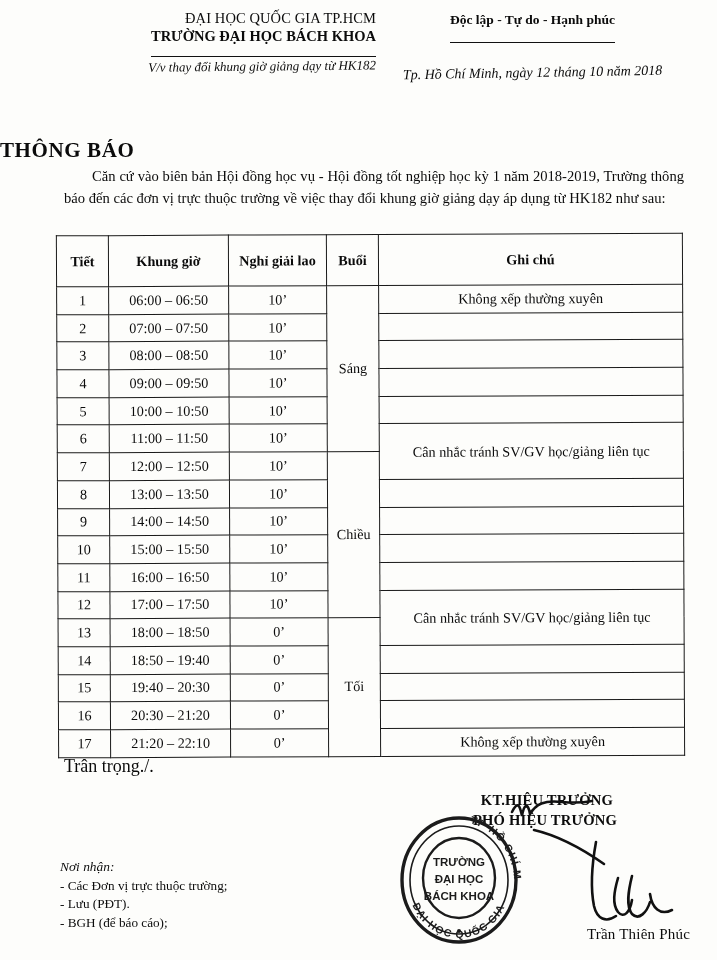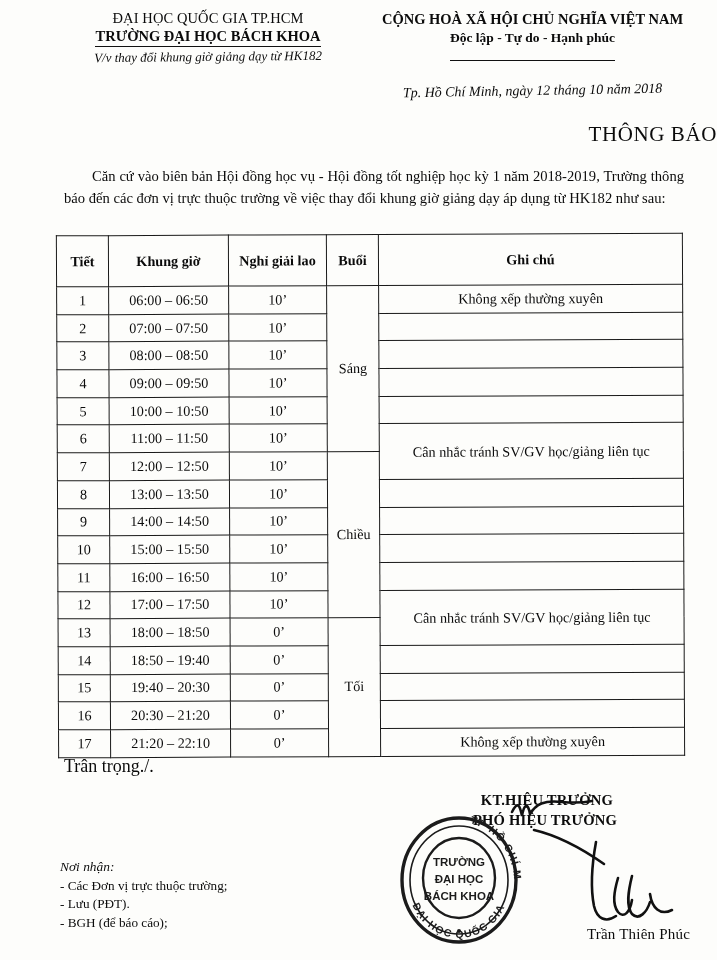--- a/index.html
+++ b/index.html
@@ -20,24 +20,24 @@
   
   .hdr {
     position: absolute;
     top: 10px;
     left: 0;
     width: 717px;
     height: 100px;
   }
   .hdr-left {
     position: absolute;
-    left: 58px;
+    left: 76px;
     top: 0;
     width: 300px;
-    text-align: center;
+    text-align: right;
   }
   .hdr-right {
     position: absolute;
     left: 360px;
     top: 0;
     width: 345px;
     text-align: center;
   }
   .org1 {
     font-size: 14.5px;
@@ -45,21 +45,21 @@
     line-height: 17px;
     white-space: nowrap;
   }
   .org2 {
     font-size: 14.5px;
     font-weight: 700;
     line-height: 17px;
     white-space: nowrap;
     display: inline-block;
     border-bottom: 1.4px solid #111;
-    padding-bottom: 1px;
+    padding-bottom: 11px;
   }
   .nation {
     font-size: 14.5px;
     font-weight: 700;
     line-height: 18px;
     white-space: nowrap;
   }
   .motto {
     font-size: 13.5px;
     font-weight: 700;
@@ -93,26 +93,26 @@
   .place {
     margin-top: 22px;
     font-size: 14px;
     font-style: italic;
     white-space: nowrap;
     transform: rotate(-1deg);
   }
   
   .title {
     position: absolute;
-    top: 122px;
+    top: 138px;
     left: 0;
     width: 717px;
-    text-align: right;
+    text-align: left;
     font-size: 21px;
-    font-weight: 400;
+    font-weight: 700;
     letter-spacing: .6px;
   }
   .intro {
     position: absolute;
     top: 166px;
     left: 64px;
     width: 620px;
     font-size: 14.6px;
     line-height: 21.5px;
     text-align: justify;
@@ -234,21 +234,20 @@
 
   <div class="hdr">
 
     <div class="hdr-left">
       <div class="org1">ĐẠI HỌC QUỐC GIA TP.HCM</div>
       <div><span class="org2">TRƯỜNG ĐẠI HỌC BÁCH KHOA</span></div>
       <div class="vv">V/v thay đổi khung giờ giảng dạy từ HK182</div>
     </div>
 
     <div class="hdr-right">
-      <div class="nation">CỘNG HOÀ XÃ HỘI CHỦ NGHĨA VIỆT NAM</div>
       <div><span class="motto">Độc lập - Tự do - Hạnh phúc</span></div>
       <div class="place">Tp. Hồ Chí Minh, ngày 12  tháng 10 năm 2018</div>
     </div>
 
   </div>
 
   <div class="title">THÔNG BÁO</div>
   <div class="intro">Căn cứ vào biên bản Hội đồng học vụ - Hội đồng tốt nghiệp học kỳ 1 năm 2018-2019, Trường thông báo đến các đơn vị trực thuộc trường về việc thay đổi khung giờ giảng dạy áp dụng từ HK182 như sau:</div>
 
   <div class="tbl-wrap">

